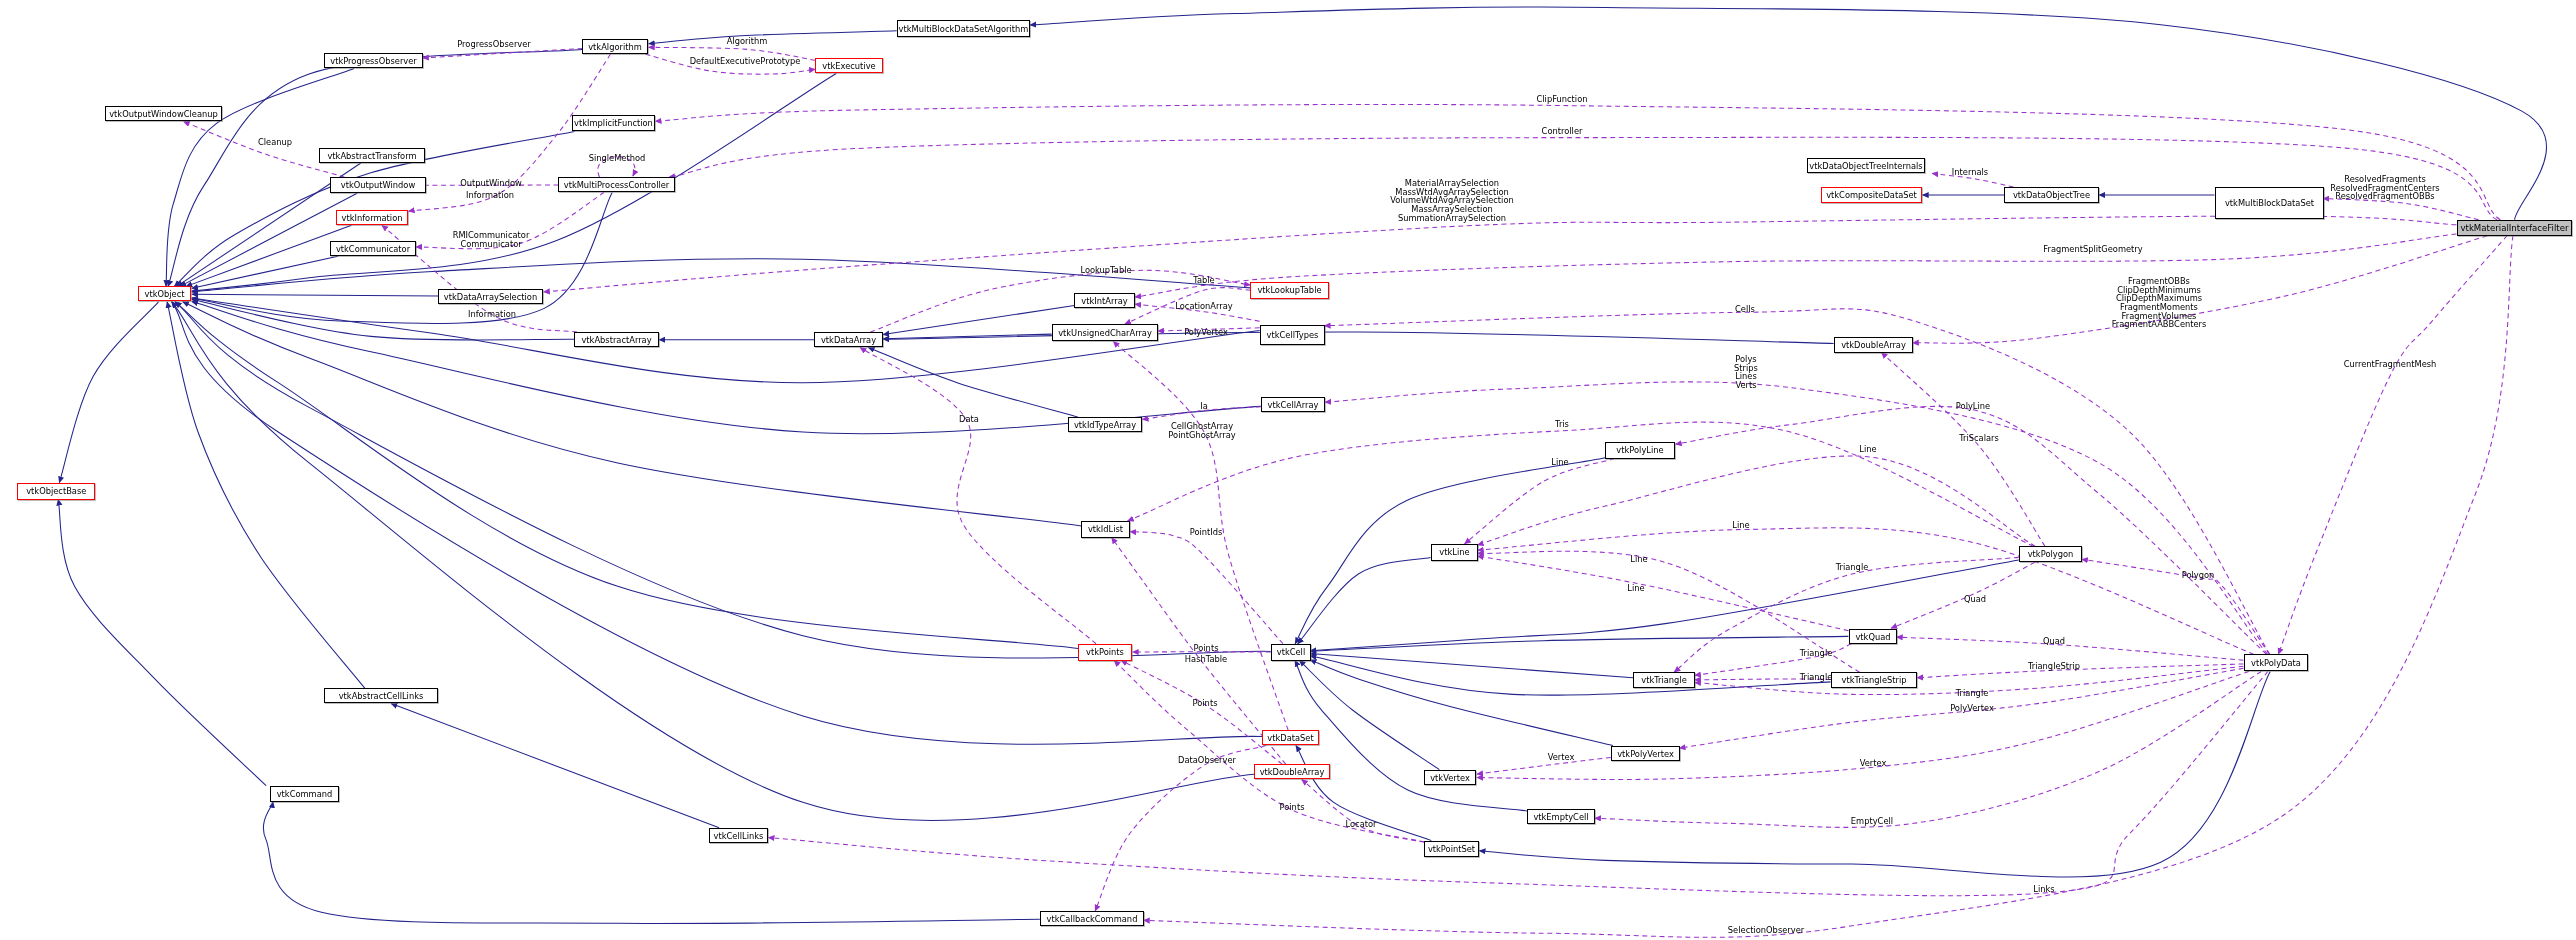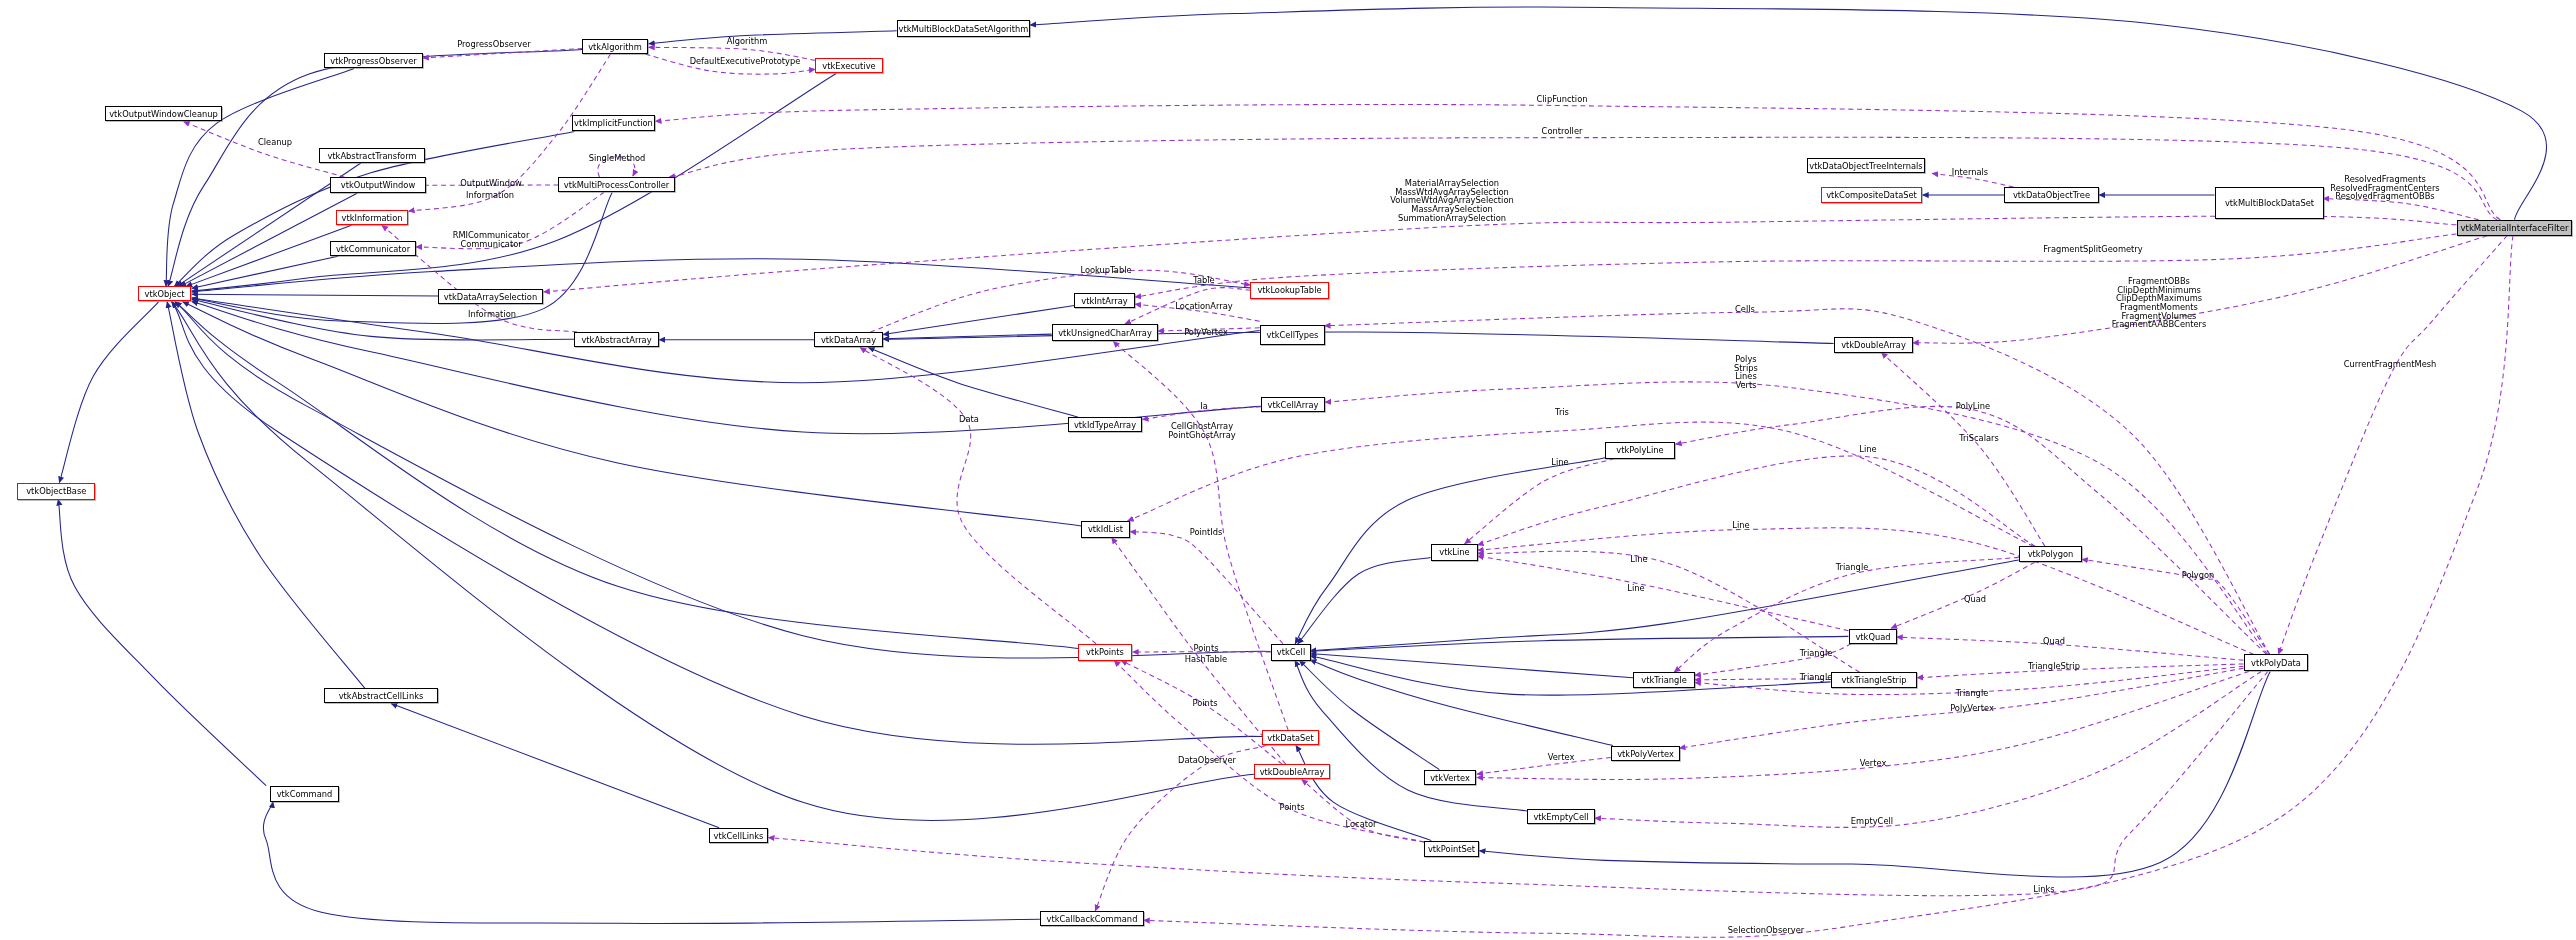--- a/index.html
+++ b/index.html
@@ -217,21 +217,21 @@
 PointGhostArray</div>
       <div class="elabel" style="left: 1204px; top: 406px;">Ia</div>
       <div class="elabel" style="left: 969px; top: 419px;">Data</div>
       <div class="elabel" style="left: 1745px; top: 309px;">Cells</div>
       <div class="elabel" style="left: 1746px; top: 372px;">Polys
 Strips
 Lines
 Verts</div>
       <div class="elabel" style="left: 1979px; top: 438px;">TriScalars</div>
       <div class="elabel" style="left: 1973px; top: 406px;">PolyLine</div>
-      <div class="elabel" style="left: 1562px; top: 412px;">Tris</div>
+      <div class="elabel" style="left: 1562px; top: 424px;">Tris</div>
       <div class="elabel" style="left: 1560px; top: 462px;">Line</div>
       <div class="elabel" style="left: 1868px; top: 449px;">Line</div>
       <div class="elabel" style="left: 1636px; top: 588px;">Line</div>
       <div class="elabel" style="left: 1639px; top: 559px;">Line</div>
       <div class="elabel" style="left: 1741px; top: 525px;">Line</div>
       <div class="elabel" style="left: 1975px; top: 599px;">Quad</div>
       <div class="elabel" style="left: 2054px; top: 641px;">Quad</div>
       <div class="elabel" style="left: 1816px; top: 653px;">Triangle</div>
       <div class="elabel" style="left: 1816px; top: 677px;">Triangle</div>
       <div class="elabel" style="left: 1972px; top: 693px;">Triangle</div>

